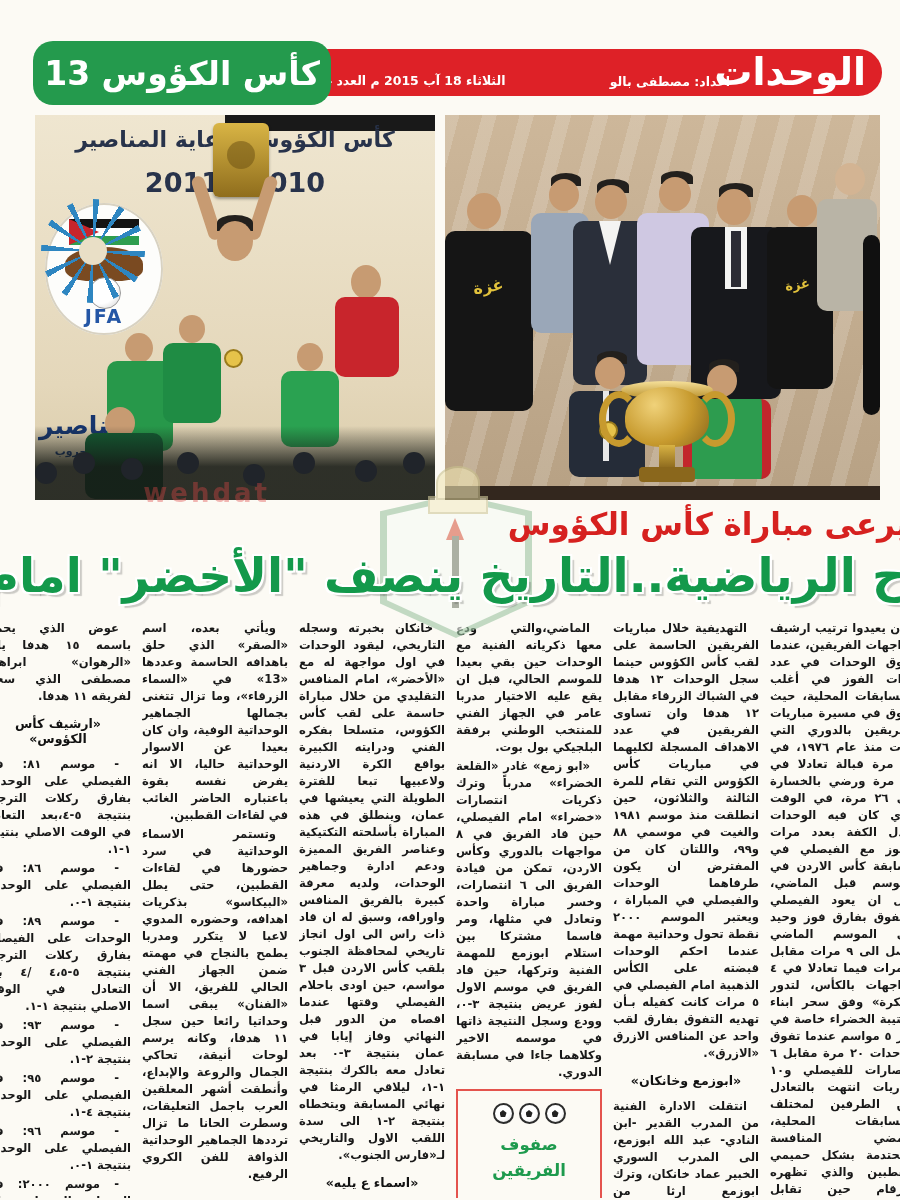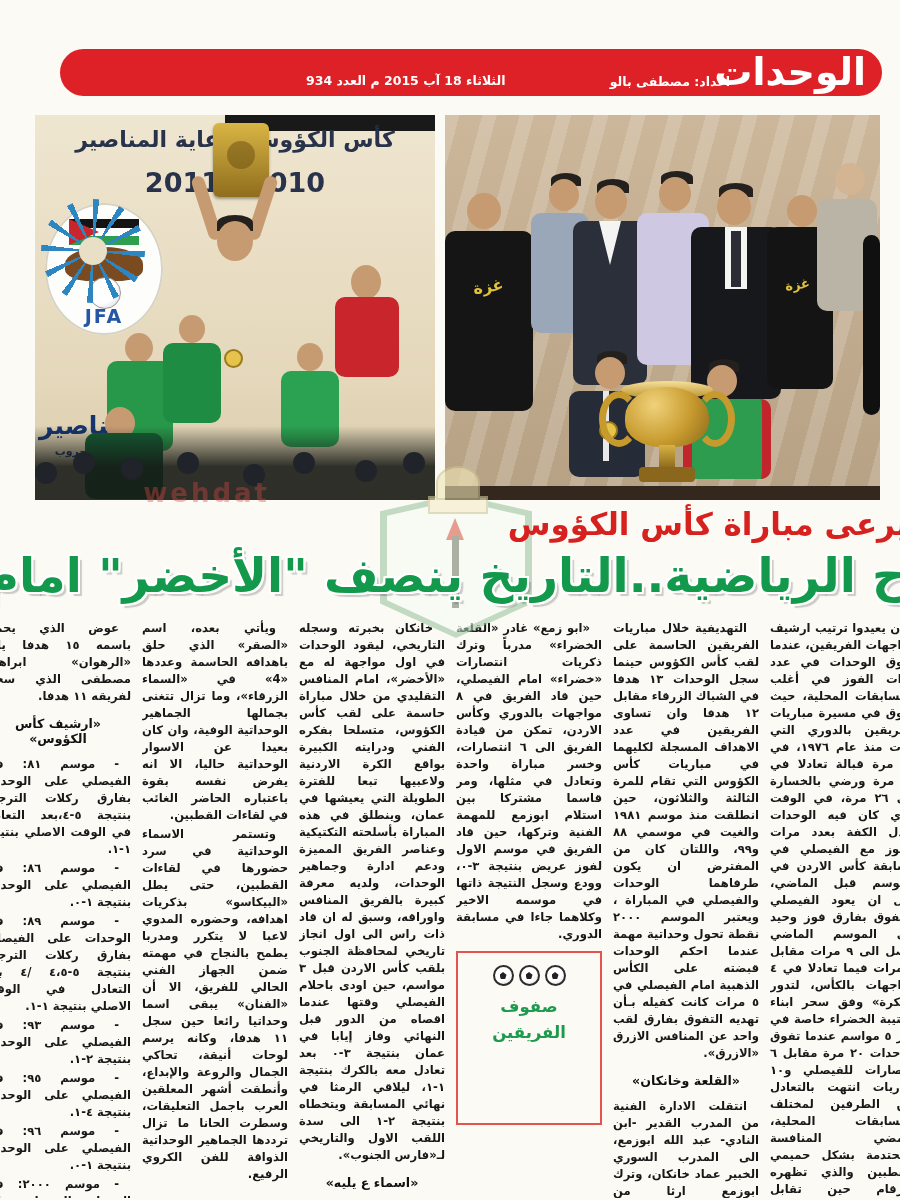--- a/index.html
+++ b/index.html
@@ -116,20 +116,23 @@
 </head>
 <body>
 
 <div class="page">
 
   <div class="red-bar">
     <span class="masthead">الوحدات</span>
     <span class="byline">اعداد: مصطفى بالو</span>
     <span class="issue">الثلاثاء 18 آب 2015 م العدد 934</span>
   </div>
+  <div class="badge">
+    <span>كأس الكؤوس 13</span>
+  </div>
 
   <div class="photo photo-left">
     <div class="dark-corner"></div>
     <div class="banner-title">كأس الكؤوس برعاية المناصير</div>
     <div class="banner-years">2011 - 2010</div>
 
     <div class="jfa">
       <div class="disc"></div>
       <div class="flag"></div>
       <div class="flag-tri"></div>
@@ -248,47 +251,48 @@
 
   <div class="body">
     <div class="col">
         <div>
           <p>ان يعيدوا ترتيب ارشيف مواجهات الفريقين، عندما تفوق الوحدات في عدد مرات الفوز في أغلب المسابقات المحلية، حيث تفوق في مسيرة مباريات الفريقين بالدوري التي بدأت منذ عام ١٩٧٦، في ٣٠ مرة قبالة تعادلا في ٢٢ مرة ورضي بالخسارة في ٢٦ مرة، في الوقت الذي كان فيه الوحدات يعدل الكفة بعدد مرات الفوز مع الفيصلي في مسابقة كأس الاردن في الموسم قبل الماضي، قبل ان يعود الفيصلي ويتفوق بفارق فوز وحيد في الموسم الماضي ليصل الى ٩ مرات مقابل ٨ مرات فيما تعادلا في ٤ مواجهات بالكأس، لتدور «الكرة» وفق سحر ابناء الكتيبة الخضراء خاصة في آخر ٥ مواسم عندما تفوق الوحدات ٢٠ مرة مقابل ٦ انتصارات للفيصلي و١٠ مباريات انتهت بالتعادل بين الطرفين لمختلف المسابقات المحلية، وتمضي المنافسة المحتدمة بشكل حميمي للقطبين والذي تظهره الارقام حين تقابل الفريقين في ١٢٦ مباراة ، فاز الوحدات في ٤٦ مباراة منها،وخسر مثلها فيما تعادلا في ٣٤ مباراة.</p>
         </div>
       </div>
     <div class="col">
         <div>
           <p>التهديفية خلال مباريات الفريقين الحاسمة على لقب كأس الكؤوس حينما سجل الوحدات ١٣ هدفا في الشباك الزرقاء مقابل ١٢ هدفا وان تساوى الفريقين في عدد الاهداف المسجلة لكليهما في مباريات كأس الكؤوس التي تقام للمرة الثالثة والثلاثون، حين انطلقت منذ موسم ١٩٨١ والغيت في موسمي ٨٨ و٩٩، واللتان كان من المفترض ان يكون طرفاهما الوحدات والفيصلي في المباراة ، ويعتبر الموسم ٢٠٠٠ نقطة تحول وحداتية مهمة عندما احكم الوحدات قبضته على الكأس الذهبية امام الفيصلي في ٥ مرات كانت كفيله بـأن تهديه التفوق بفارق لقب واحد عن المنافس الازرق «الازرق».</p>
-          <div class="subhead">«القلعة وخانكان»</div>
+          <div class="subhead">«ابوزمع وخانكان»</div>
           <p>انتقلت الادارة الفنية من المدرب القدير -ابن النادي- عبد الله ابوزمع، الى المدرب السوري الخبير عماد خانكان، وترك ابوزمع ارثا من الانتصارات الخضراء، لن تمح من الذاكرة الوحداتية منذ ان استلم المهمة منتصف موسم ٢٠١١-٢٠١٢، واستمر يقود انتصارات الوحدات امام الفيصلي موسمي ٢٠١٣-٢٠١٤، ٢٠١٤-٢٠١٥، وما جلب خلالهما الوحدات من القاب قبل النهاية غير السعيدة امام الفيصلي في كأس الاردن للموسم</p>
         </div>
       </div>
     <div class="col">
       <div>
+          <p>الماضي،والتي ودع معها ذكرياته الفنية مع الوحدات حين بقي بعيدا للموسم الحالي، قبل ان يقع عليه الاختيار مدربا عامر في الجهاز الفني للمنتخب الوطني برفقة البلجيكي بول بوت.</p>
           <p>«ابو زمع» غادر «القلعة الخضراء» مدرباً وترك ذكريات انتصارات «خضراء» امام الفيصلي، حين قاد الفريق في ٨ مواجهات بالدوري وكأس الاردن، تمكن من قيادة الفريق الى ٦ انتصارات، وخسر مباراة واحدة وتعادل في مثلها، ومر قاسما مشتركا بين استلام ابوزمع للمهمة الفنية وتركها، حين قاد الفريق في موسم الاول لفوز عريض بنتيجة ٣-٠، وودع وسجل النتيجة ذاتها في موسمه الاخير وكلاهما جاءا في مسابقة الدوري.</p>
         </div>
       <div class="infobox">
         <div class="balls">
           <span class="ballicon"></span>
           <span class="ballicon"></span>
           <span class="ballicon"></span>
         </div>
         <div class="ib-line">صفوف الفريقين</div>
 
       </div>
     </div>
     <div class="col">
         <div>
           <p>خانكان بخبرته وسجله التاريخي، ليقود الوحدات في اول مواجهة له مع «الأخضر»، امام المنافس التقليدي من خلال مباراة حاسمة على لقب كأس الكؤوس، متسلحا بفكره الفني ودرايته الكبيرة بواقع الكرة الاردنية ولاعبيها تبعا للفترة الطويلة التي يعيشها في عمان، وينطلق في هذه المباراة بأسلحته التكتيكية وعناصر الفريق المميزة ودعم ادارة وجماهير الوحدات، ولديه معرفة كبيرة بالفريق المنافس واوراقه، وسبق له ان قاد ذات راس الى اول انجاز تاريخي لمحافظة الجنوب بلقب كأس الاردن قبل ٣ مواسم، حين اودى باحلام الفيصلي وقتها عندما اقصاه من الدور قبل النهائي وفاز إيابا في عمان بنتيجة ٣-٠ بعد تعادل معه بالكرك بنتيجة ١-١، ليلاقي الرمثا في نهائي المسابقة ويتخطاه بنتيجة ٢-١ الى سدة اللقب الاول والتاريخي لـ«فارس الجنوب».</p>
           <div class="subhead">«اسماء ع يليه»</div>
         </div>
       </div>
     <div class="col">
         <div>
-          <p>ويأتي بعده، اسم «الصقر» الذي حلق باهدافه الحاسمة وعددها «4» في «السماء الزرقاء»، وما تزال تتغنى بجمالها الجماهير الوحداتية الوفية، وان كان بعيدا عن الاسوار الوحداتية حاليا، الا انه يفرض نفسه بقوة باعتباره الحاضر الغائب في لقاءات القطبين.</p>
+          <p>ويأتي بعده، اسم «الصقر» الذي حلق باهدافه الحاسمة وعددها «13» في «السماء الزرقاء»، وما تزال تتغنى بجمالها الجماهير الوحداتية الوفية، وان كان بعيدا عن الاسوار الوحداتية حاليا، الا انه يفرض نفسه بقوة باعتباره الحاضر الغائب في لقاءات القطبين.</p>
           <p>وتستمر الاسماء الوحداتية في سرد حضورها في لقاءات القطبين، حتى يطل «البيكاسو» بذكريات اهدافه، وحضوره المدوي لاعبا لا يتكرر ومدربا يطمح بالنجاح في مهمته ضمن الجهاز الفني الحالي للفريق، الا أن «الفنان» يبقى اسما وحداتيا رائعا حين سجل ١١ هدفا، وكانه يرسم لوحات أنيقة، تحاكي الجمال والروعة والإبداع، وأنطقت أشهر المعلقين العرب باجمل التعليقات، وسطرت الحانا ما تزال ترددها الجماهير الوحداتية الذواقة للفن الكروي الرفيع.</p>
         </div>
       </div>
     <div class="col">
         <div>
           <p>عوض الذي يحمل باسمه ١٥ هدفا يليه «الرهوان» ابراهيم مصطفى الذي سجل لفريقه ١١ هدفا.</p>
           <div class="subhead">«ارشيف كأس الكؤوس»</div>
           <p>- موسم ٨١: فاز الفيصلي على الوحدات بفارق ركلات الترجيح بنتيجة ٥-٤،بعد التعادل في الوقت الاصلي بنتيجة ١-١.</p>
           <p>- موسم ٨٦: فاز الفيصلي على الوحدات بنتيجة ١-٠.</p>
           <p>- موسم ٨٩: فاز الوحدات على الفيصلي بفارق ركلات الترجيح بنتيجة ٥-٤،٥ /٤ بعد التعادل في الوقت الاصلي بنتيجة ١-١.</p>

